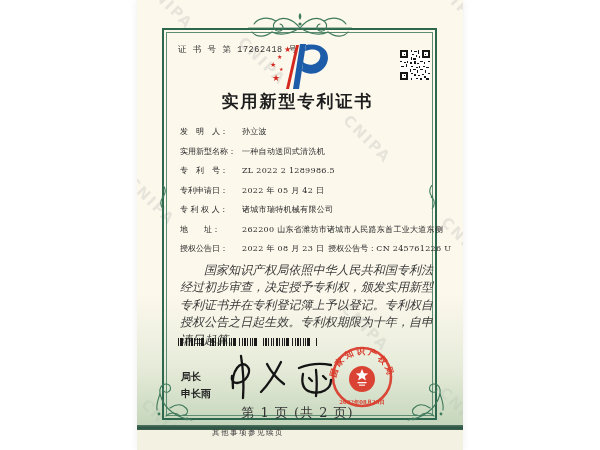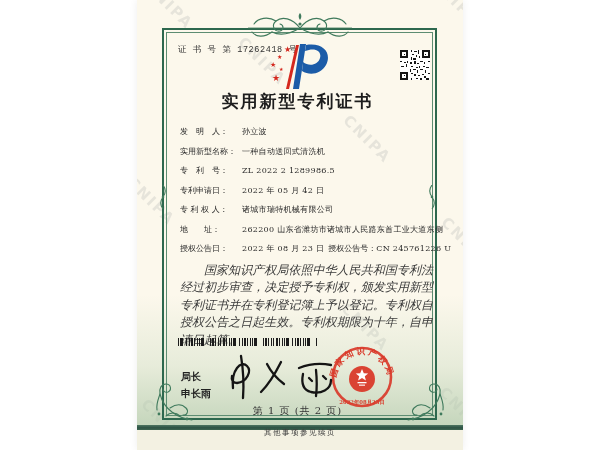--- a/index.html
+++ b/index.html
@@ -35,22 +35,22 @@
   .fvalue{letter-spacing:.3px;}
   .flabel2{margin-left:4px;}
   .paras{position:absolute;left:43px;top:262px;width:253px;font-size:12px;line-height:1.45;
          color:#3a3a3a;text-align:justify;font-style:italic;}
   .paras p{margin:0;text-indent:2em;}
   .barcode{position:absolute;left:41px;top:338px;width:139px;height:8px;
      background-image:repeating-linear-gradient(90deg,#1c1c1c 0 1px,transparent 1px 2.2px,#1c1c1c 2.2px 4.6px,transparent 4.6px 5.6px,#1c1c1c 5.6px 6.2px,transparent 6.2px 8.4px,#1c1c1c 8.4px 9.2px,transparent 9.2px 10.6px);}
   .director{position:absolute;left:44px;top:360px;font-size:10px;font-weight:bold;line-height:17px;color:#222;margin-top:8px;}
   .signature{position:absolute;left:82px;top:350px;}
   .seal{position:absolute;left:192px;top:344px;width:66px;height:66px;mix-blend-mode:multiply;}
-  .pagefoot{position:absolute;left:25px;top:404px;width:271px;text-align:center;font-size:10px;color:#333;letter-spacing:1px;}
-  .contnote{position:absolute;left:75px;top:428px;width:176px;text-align:center;font-size:7.5px;
+  .pagefoot{position:absolute;left:25px;top:404px;width:271px;text-align:center;font-size:13px;color:#333;letter-spacing:1px;}
+  .contnote{position:absolute;left:75px;top:428px;width:176px;text-align:left;font-size:7.5px;
             letter-spacing:1.5px;color:#3c3c3c;z-index:3;}
 </style>
 </head>
 <body>
 
 <div class="canvas">
   <div class="paper">
 
     <span class="wm" style="left:2px;top:-4px">CNIPA</span>
     <span class="wm" style="left:95px;top:52px">CNIPA</span>

